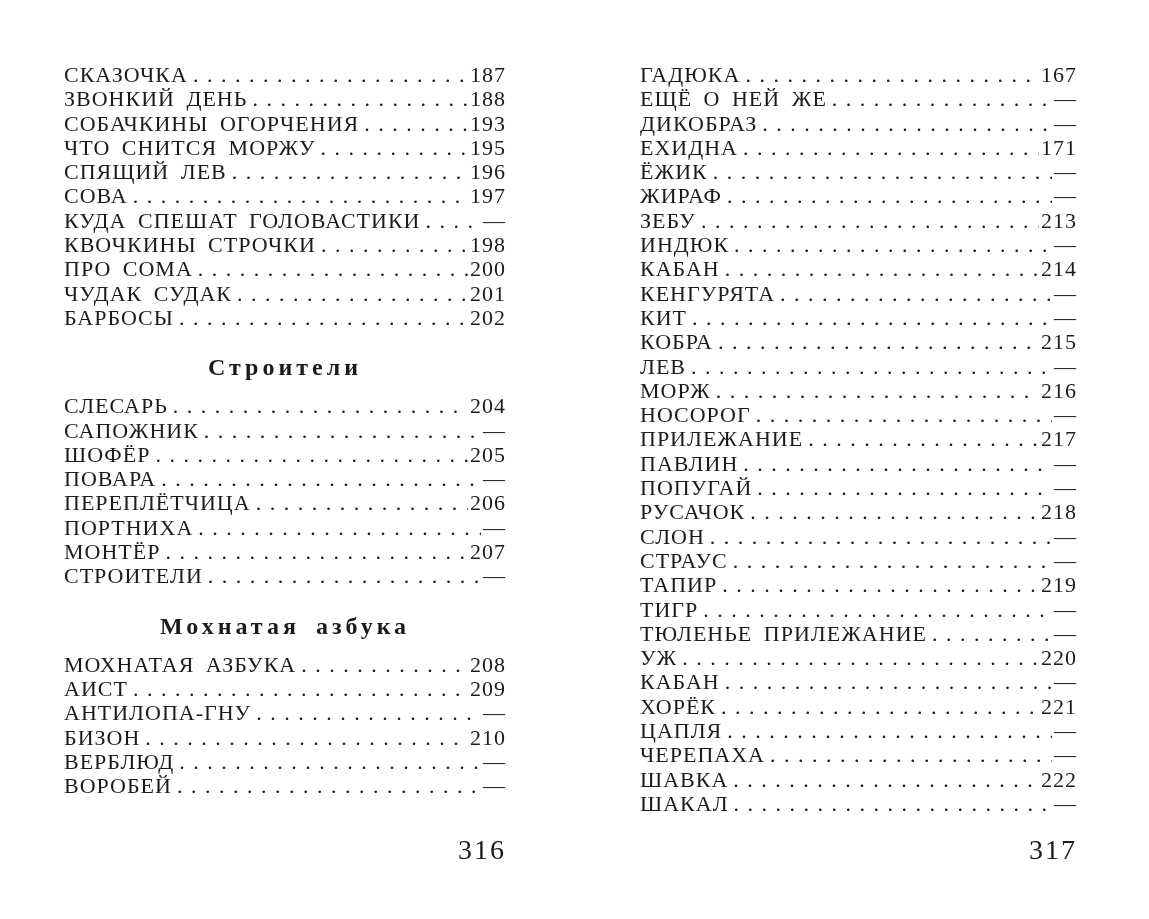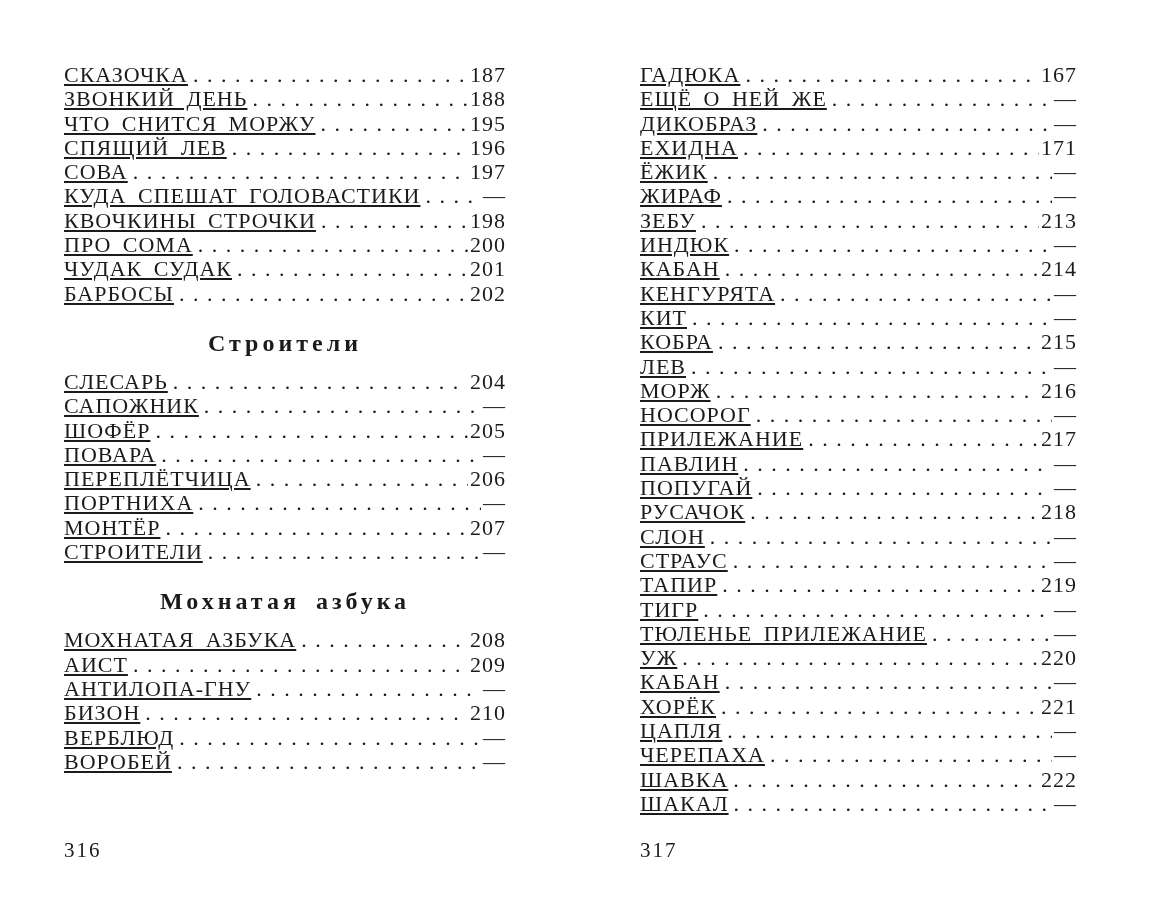--- a/index.html
+++ b/index.html
@@ -28,21 +28,20 @@
     align-items: baseline;
     line-height: 24.3px;
     height: 24.3px;
     font-size: 22px;
     letter-spacing: 1px;
     white-space: nowrap;
   }
   .entry .title {
     flex: 0 0 auto;
     word-spacing: 5px;
-    text-decoration: underline;
   }
   .entry .dots {
     flex: 1 1 auto;
     overflow: hidden;
     white-space: nowrap;
     margin: 0 2px 0 5px;
     letter-spacing: 1.5px;
     color: #1b1b1b;
   }
   .entry .dots::before {
@@ -62,42 +61,47 @@
     letter-spacing: 4px;
     word-spacing: 6px;
     line-height: 30px;
   }
 
   .folio {
     position: absolute;
     bottom: 0;
     left: 0;
     right: 0;
-    text-align: left;
-    font-size: 21px;
+    text-align: right;
+    font-size: 28px;
     line-height: 22px;
     letter-spacing: 2px;
   }
 </style>
 </head>
 <body>
 
 <div class="page left">
   <div class="sections">
       <div class="entry">
     <span class="title">СКАЗОЧКА</span>
     <span class="dots"></span>
     <span class="num">187</span>
   </div>
       <div class="entry">
     <span class="title">ЗВОНКИЙ ДЕНЬ</span>
     <span class="dots"></span>
     <span class="num">188</span>
   </div>
       <div class="entry">
+    <span class="title">СОБАЧКИНЫ ОГОРЧЕНИЯ</span>
+    <span class="dots"></span>
+    <span class="num">193</span>
+  </div>
+      <div class="entry">
     <span class="title">ЧТО СНИТСЯ МОРЖУ</span>
     <span class="dots"></span>
     <span class="num">195</span>
   </div>
       <div class="entry">
     <span class="title">СПЯЩИЙ ЛЕВ</span>
     <span class="dots"></span>
     <span class="num">196</span>
   </div>
       <div class="entry">

